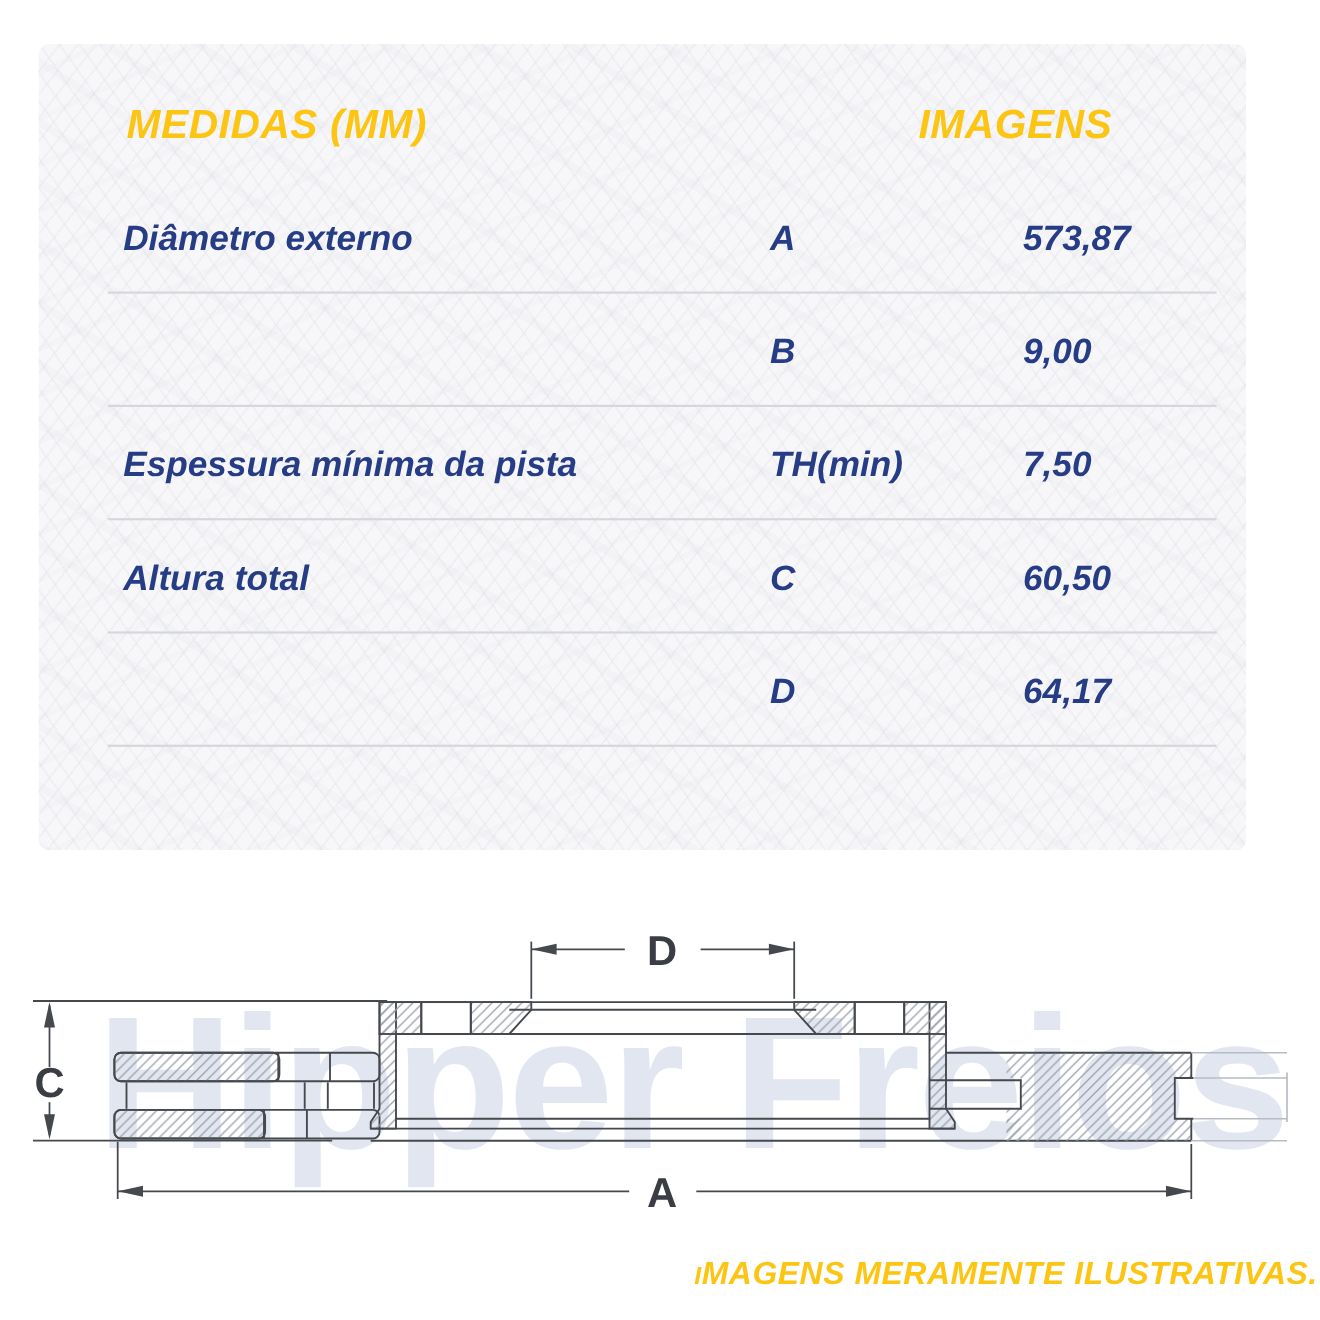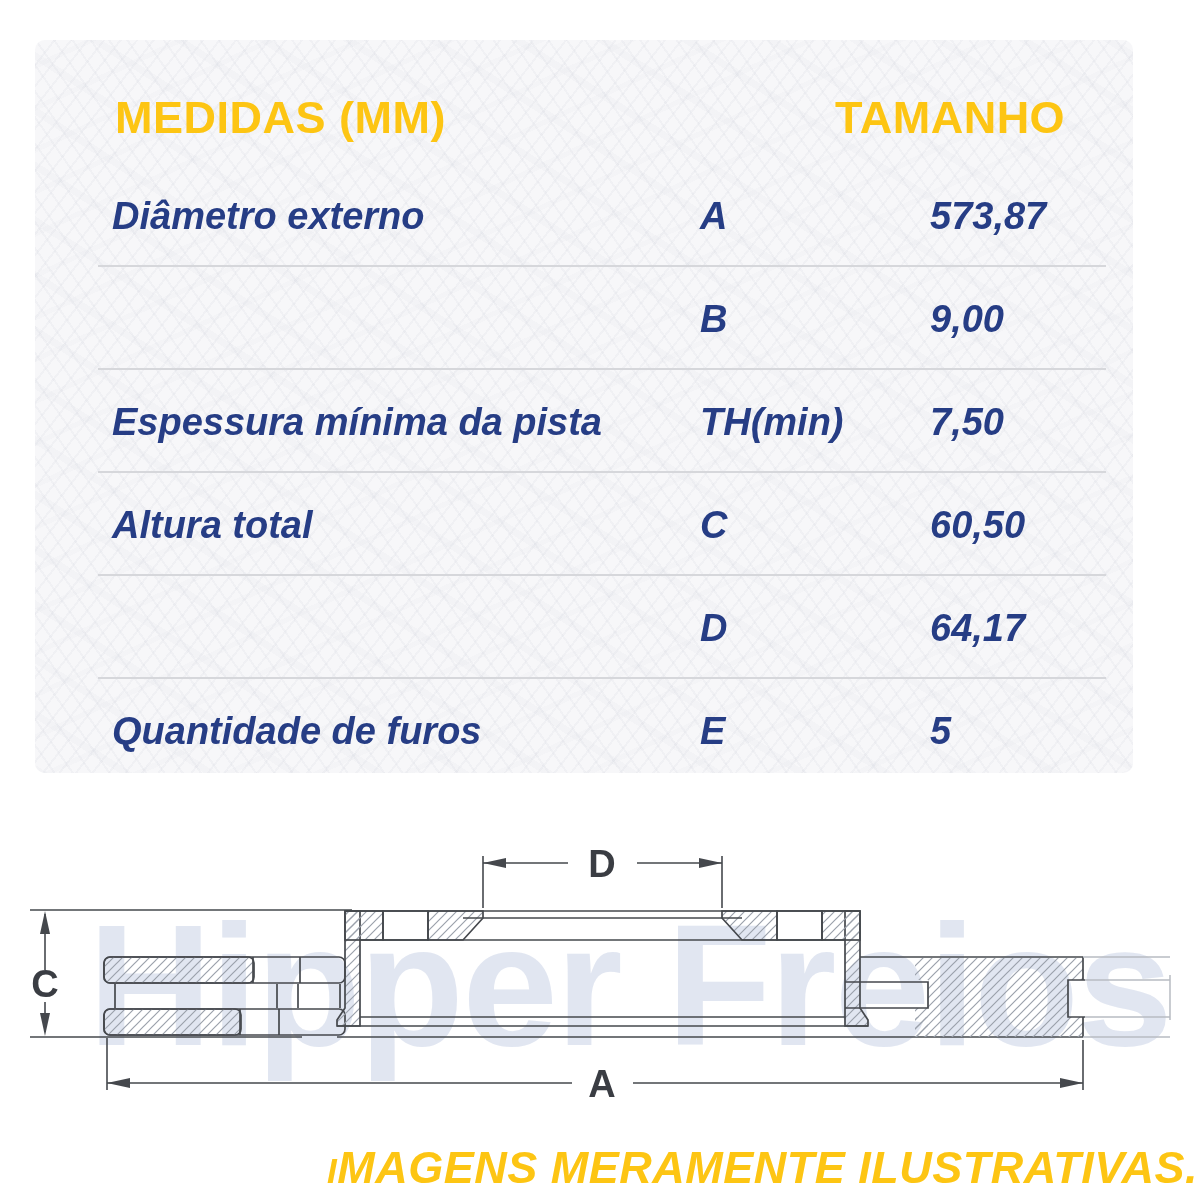--- a/index.html
+++ b/index.html
@@ -12,54 +12,54 @@
   .panel{
     position:absolute;left:35px;top:40px;width:1098px;height:733px;
     border-radius:10px;
     background:
       repeating-linear-gradient(55deg,  rgba(205,208,218,.16) 0 2px, transparent 2px 15px),
       repeating-linear-gradient(-52deg, rgba(205,208,218,.16) 0 2px, transparent 2px 13px),
       repeating-linear-gradient(33deg,  rgba(205,208,218,.10) 0 7px, transparent 7px 46px),
       repeating-linear-gradient(-25deg, rgba(205,208,218,.08) 0 5px, transparent 5px 38px),
       #f7f7f9;
   }
-  .hdr{position:absolute;font-size:45px;font-weight:bold;
+  .hdr{position:absolute;font-size:37px;font-weight:bold;font-style:italic;
        color:#FDC513;letter-spacing:.5px;white-space:nowrap;}
   .hdr.measures{left:80px;top:52px;}
   .hdr.size{left:800px;top:52px;}
   .spec-row{position:absolute;left:0;top:0;width:100%;height:44px;}
-  .cell{position:absolute;font-size:38px;font-weight:bold;font-style:italic;
+  .cell{position:absolute;font-size:32px;font-weight:bold;font-style:italic;
         color:#263D85;white-space:nowrap;line-height:44px;}
   .cell.label{left:77px;}
   .cell.code{left:665px;}
   .cell.value{left:895px;}
   .divider{position:absolute;left:63px;width:1008px;height:2px;background:#d6d7db;}
   
   .watermark{
     position:absolute;left:88px;top:885px;height:215px;
     font-size:172px;font-weight:800;line-height:200px;
     color:rgba(201,210,230,0.55);letter-spacing:-2px;white-space:nowrap;
   }
   
   .diagram{position:absolute;left:0;top:810px;}
   
   .disclaimer{
     position:absolute;right:2px;top:1142px;
-    font-size:45px;font-weight:bold;font-style:italic;color:#FDC513;
+    font-size:29px;font-weight:bold;font-style:italic;color:#FDC513;
     white-space:nowrap;letter-spacing:.5px;
   }
   .disclaimer::first-letter{font-size:0.78em;}
 </style>
 </head>
 <body>
 
 <div class="panel">
 
   <div class="hdr measures">MEDIDAS (MM)</div>
-  <div class="hdr size">TAMANHO</div>
+  <div class="hdr size">IMAGENS</div>
 
   <div class="spec-row" style="top:154px">
     <span class="cell label">Diâmetro externo</span>
     <span class="cell code">A</span>
     <span class="cell value">573,87</span>
   </div>
   <div class="divider" style="top:225px"></div>
 
   <div class="spec-row" style="top:257px">
     <span class="cell code">B</span>
@@ -80,25 +80,20 @@
     <span class="cell value">60,50</span>
   </div>
   <div class="divider" style="top:534px"></div>
 
   <div class="spec-row" style="top:566px">
     <span class="cell code">D</span>
     <span class="cell value">64,17</span>
   </div>
   <div class="divider" style="top:637px"></div>
 
-  <div class="spec-row" style="top:669px">
-    <span class="cell label">Quantidade de furos</span>
-    <span class="cell code">E</span>
-    <span class="cell value">5</span>
-  </div>
 </div>
 
 <div class="watermark">Hipper Freios</div>
 
 <svg class="diagram" width="1200" height="390" viewBox="0 0 1200 390">
   <defs>
     <pattern id="hatch" width="9" height="9" patternUnits="userSpaceOnUse">
       <path d="M0,9 L9,0 M-1,1 L1,-1 M8,10 L10,8" stroke="#9ba1ab" stroke-width="1.2" fill="none"></path>
     </pattern>
   </defs>

